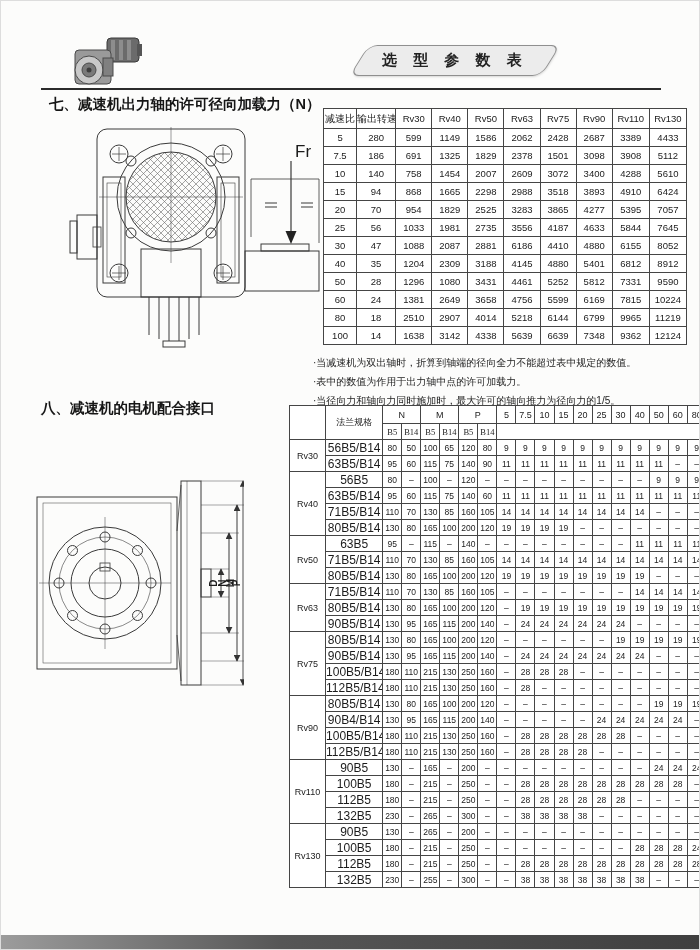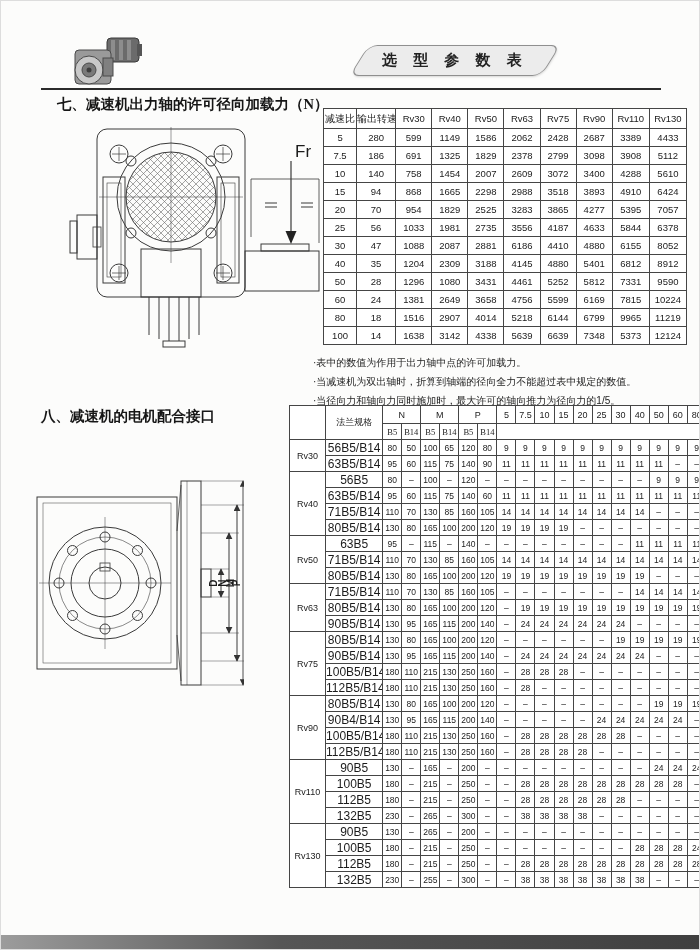--- a/index.html
+++ b/index.html
@@ -12,22 +12,22 @@
   .logo{position:absolute;left:62px;top:33px;}
   .badge{
     position:absolute;left:358px;top:44px;width:190px;height:29px;
     background:#ececec;border:1px solid #8f8f8f;border-radius:9px;
     transform:skewX(-32deg);display:flex;align-items:center;justify-content:center;
     box-shadow:1px 1px 2px rgba(0,0,0,.15);
   }
   .badge span{transform:skewX(32deg);font-size:15px;font-weight:bold;letter-spacing:6px;color:#222;white-space:nowrap;}
   .rule{position:absolute;left:40px;top:87px;width:620px;height:2px;background:#2b2b2b;}
   .sec-title{position:absolute;font-weight:bold;font-size:14.5px;color:#161616;white-space:nowrap;}
-  .s7{left:56px;top:94px;font-family:Liberation Serif, serif;}
-  .s8{left:40px;top:398px;margin-top:8px;}
+  .s7{left:48px;top:94px;}
+  .s8{left:40px;top:398px;}
   
   table{border-collapse:collapse;table-layout:fixed;background:#fff;}
   th,td{border:1px solid #454545;text-align:center;padding:0;overflow:hidden;white-space:nowrap;font-weight:normal;}
   .t1{position:absolute;left:322px;top:107px;width:364px;}
   .t1 th{height:19px;font-size:9.5px;}
   .t1 th:nth-child(-n+2){font-size:10px;}
   .t1 td{height:17px;font-size:9.5px;}
   .t2{position:absolute;left:248px;top:404px;width:438px;margin-left:40px;}
   .t2 thead tr:first-child th{height:17px;font-size:9px;}
   .t2 thead tr:last-child th{height:15px;font-size:8.5px;font-family:Liberation Serif, serif;}
@@ -153,21 +153,21 @@
           <td>3389</td>
           <td>4433</td>
         </tr>
         <tr>
           <td>7.5</td>
           <td>186</td>
           <td>691</td>
           <td>1325</td>
           <td>1829</td>
           <td>2378</td>
-          <td>2799</td>
+          <td>1501</td>
           <td>3098</td>
           <td>3908</td>
           <td>5112</td>
         </tr>
         <tr>
           <td>10</td>
           <td>140</td>
           <td>758</td>
           <td>1454</td>
           <td>2007</td>
@@ -204,21 +204,21 @@
         <tr>
           <td>25</td>
           <td>56</td>
           <td>1033</td>
           <td>1981</td>
           <td>2735</td>
           <td>3556</td>
           <td>4187</td>
           <td>4633</td>
           <td>5844</td>
-          <td>6378</td>
+          <td>7645</td>
         </tr>
         <tr>
           <td>30</td>
           <td>47</td>
           <td>1088</td>
           <td>2087</td>
           <td>2881</td>
           <td>6186</td>
           <td>4410</td>
           <td>4880</td>
@@ -257,47 +257,47 @@
           <td>3658</td>
           <td>4756</td>
           <td>5599</td>
           <td>6169</td>
           <td>7815</td>
           <td>10224</td>
         </tr>
         <tr>
           <td>80</td>
           <td>18</td>
-          <td>1516</td>
+          <td>2510</td>
           <td>2907</td>
           <td>4014</td>
           <td>5218</td>
           <td>6144</td>
           <td>6799</td>
           <td>9965</td>
           <td>11219</td>
         </tr>
         <tr>
           <td>100</td>
           <td>14</td>
           <td>1638</td>
           <td>3142</td>
           <td>4338</td>
           <td>5639</td>
           <td>6639</td>
           <td>7348</td>
-          <td>5373</td>
+          <td>9362</td>
           <td>12124</td>
         </tr>
       </tbody>
   </table>
 
   <div class="notes">
+    <div>·当减速机为双出轴时，折算到轴端的径向全力不能超过表中规定的数值。</div>
     <div>·表中的数值为作用于出力轴中点的许可加载力。</div>
-    <div>·当减速机为双出轴时，折算到轴端的径向全力不能超过表中规定的数值。</div>
     <div>·当径向力和轴向力同时施加时，最大许可的轴向推力为径向力的1/5。</div>
   </div>
 
   <div class="sec-title s8">八、减速机的电机配合接口</div>
 
   <svg class="drawing2" width="215" height="236" viewBox="0 0 215 236">
     <defs>
       <marker id="ar" viewBox="0 0 10 10" refX="9" refY="5" markerWidth="7" markerHeight="7" orient="auto-start-reverse">
         <path d="M0 0L10 5L0 10z" fill="#333"></path>
       </marker>

